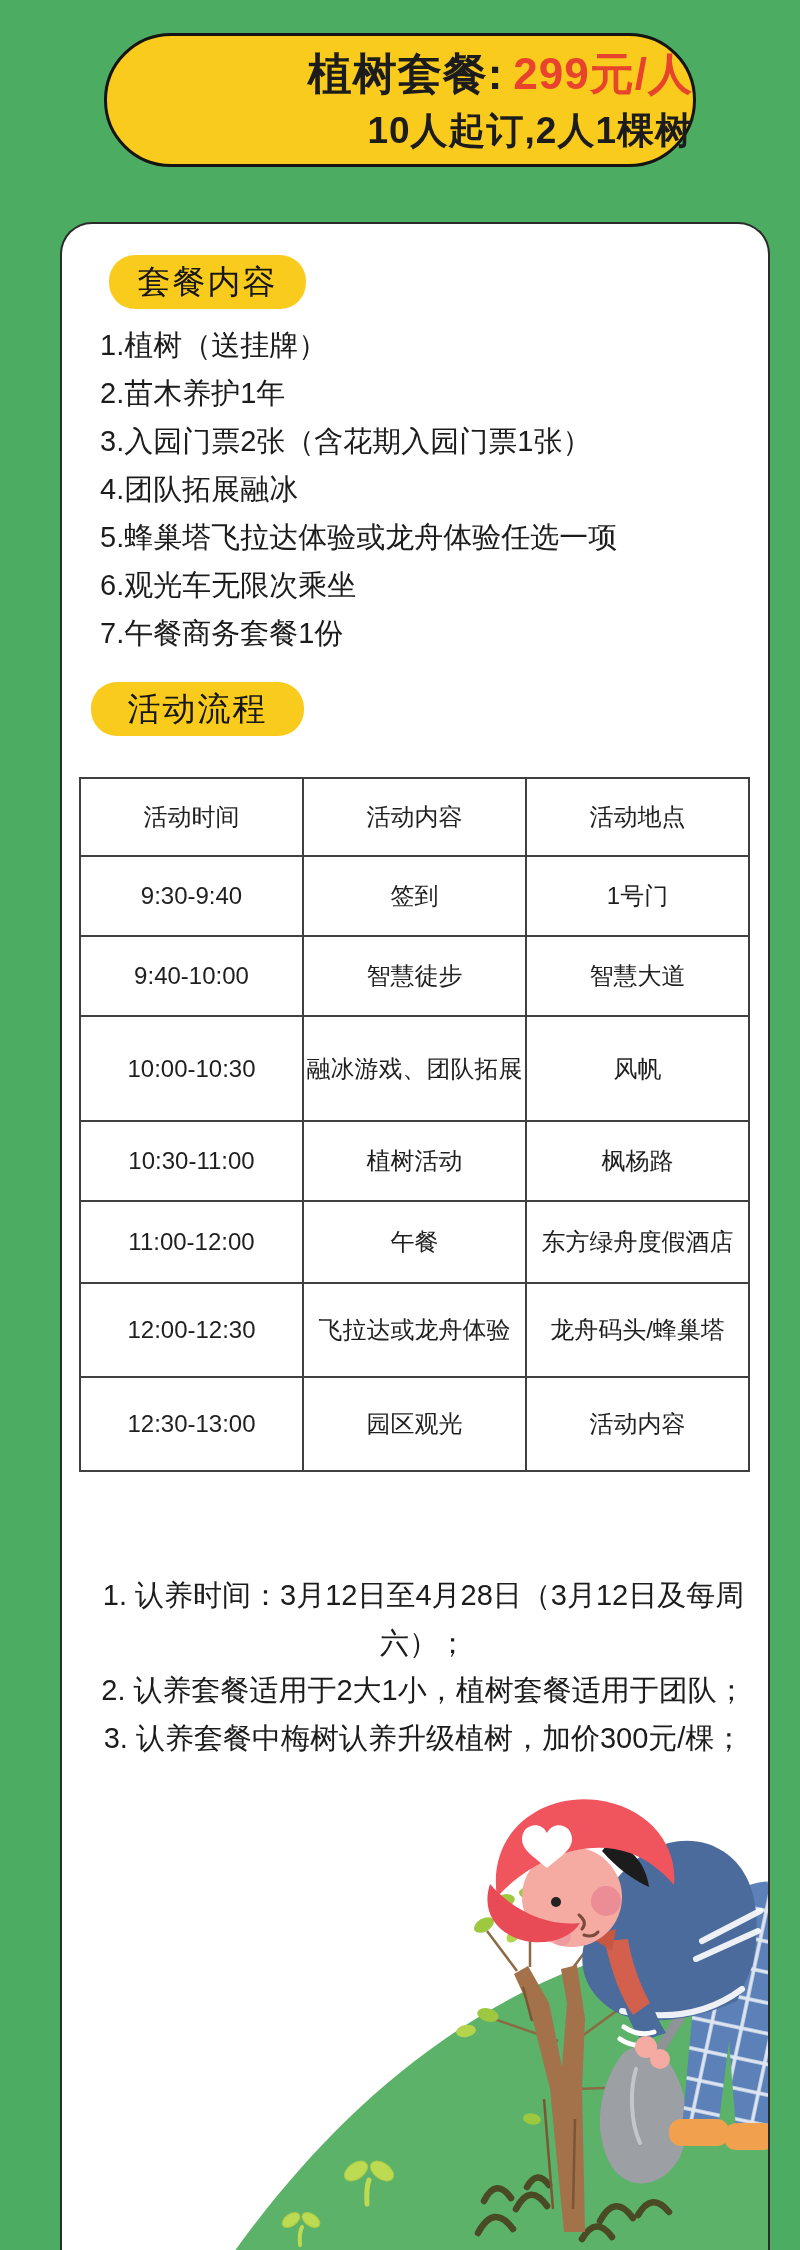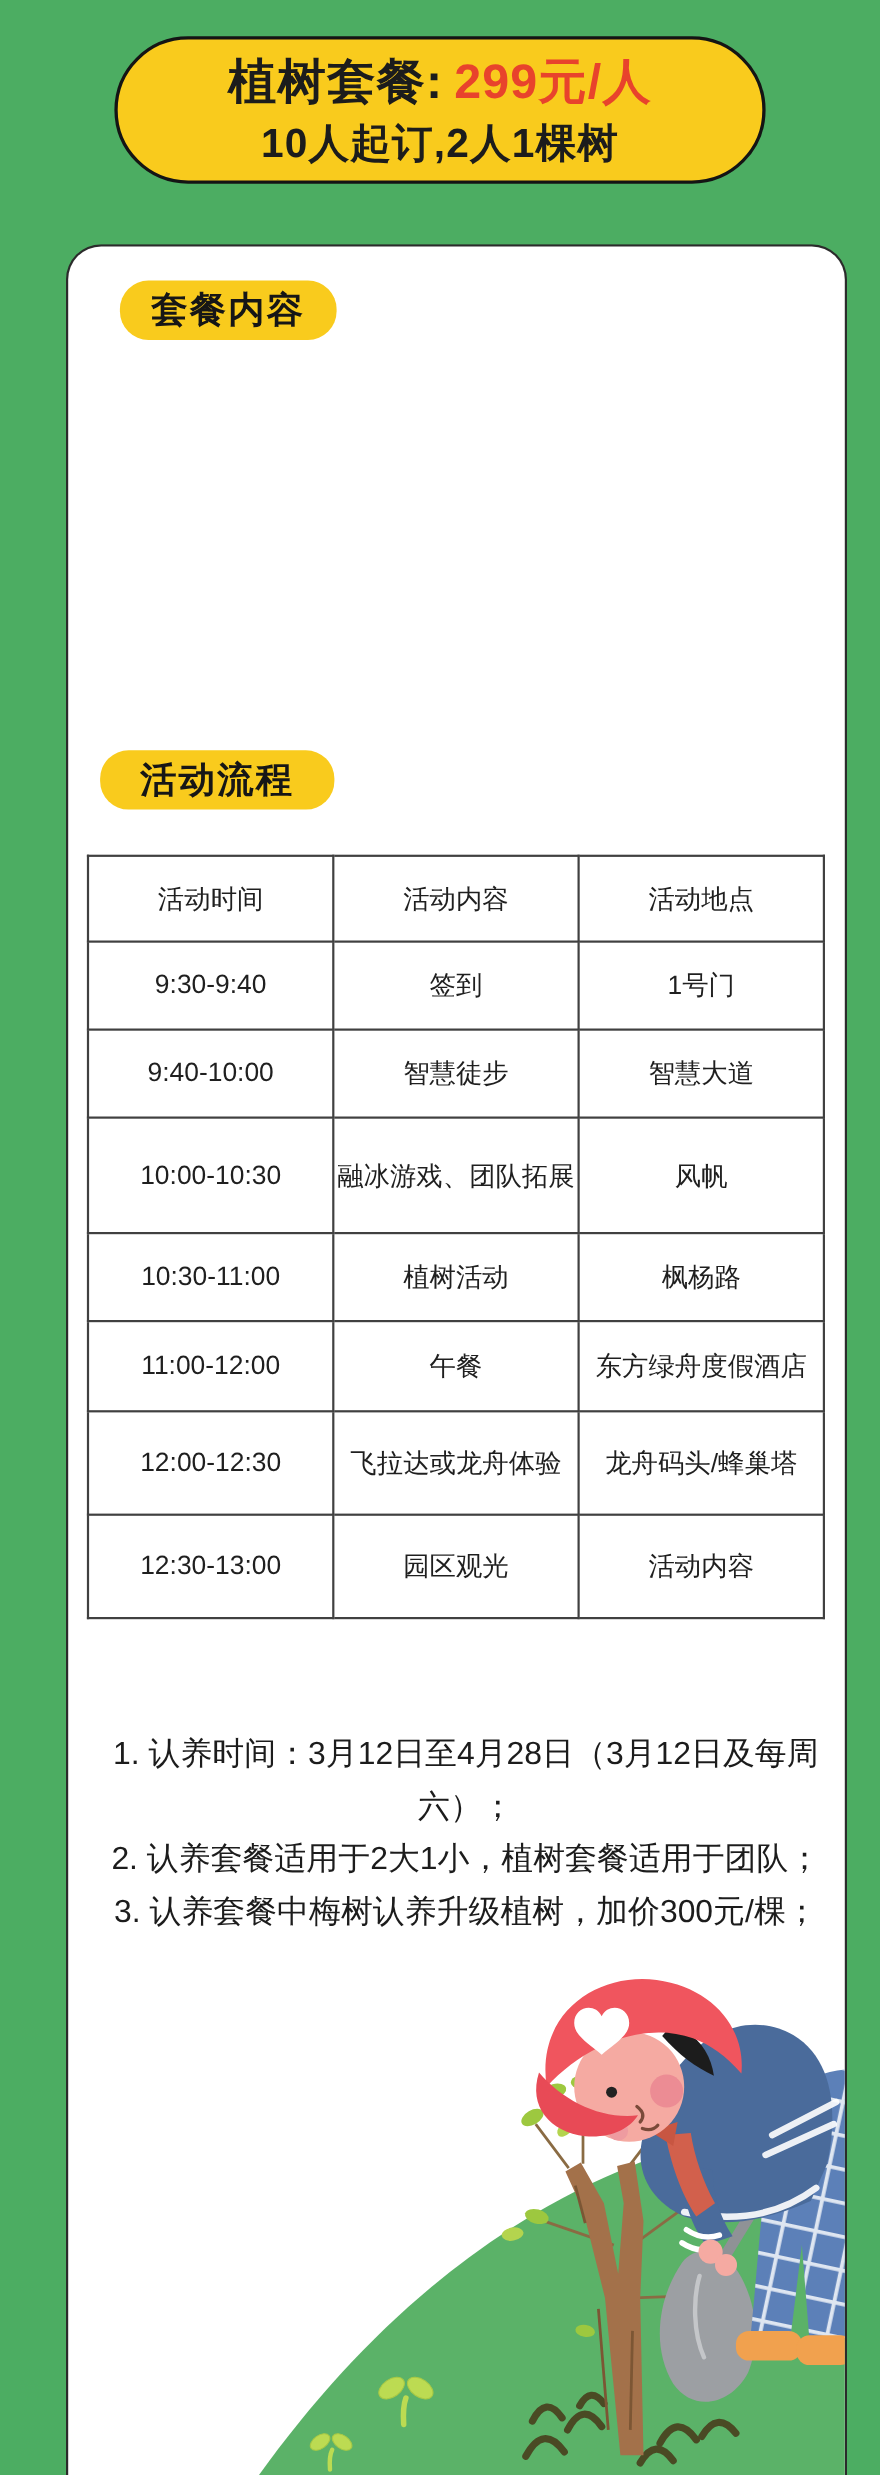--- a/index.html
+++ b/index.html
@@ -7,35 +7,35 @@
     width:800px;height:2250px;position:relative;overflow:hidden;
     background:#4CAD62;
     font-family:"Liberation Sans","DejaVu Sans",sans-serif;
     color:#1c1c1c;
   }
   
   .pill{
     position:absolute;left:104px;top:33px;width:592px;height:134px;
     background:#F9CB1D;border:3px solid #141414;border-radius:72px;
     box-sizing:border-box;display:flex;flex-direction:column;
-    align-items:center;justify-content:center;gap:2px;
+    align-items:flex-end;justify-content:center;gap:2px;
   }
   .pill-line1{font-size:44px;font-weight:800;letter-spacing:1px;white-space:nowrap;}
   .pill-line1 .price{color:#E8432C;margin-left:10px;}
   .pill-line2{font-size:37px;font-weight:800;letter-spacing:1px;white-space:nowrap;}
   
   .card{
     position:absolute;left:60px;top:222px;width:710px;height:2028px;
     background:#ffffff;border:2px solid #2b2b2b;border-bottom:none;
     border-radius:32px 32px 0 0;box-sizing:border-box;overflow:hidden;
   }
   .badge{
     position:absolute;background:#F9CB1D;border-radius:26px;
     display:flex;align-items:center;justify-content:center;
-    font-size:33px;font-weight:700;color:#161616;letter-spacing:2px;
+    font-size:33px;font-weight:400;color:#161616;letter-spacing:2px;
   }
   .badge-package{left:47px;top:31px;width:197px;height:54px;}
   .badge-schedule{left:29px;top:458px;width:213px;height:54px;}
   .badge-notes{left:40px;top:1278px;width:201px;height:54px;}
   
   .plist{
     position:absolute;left:38px;top:97px;margin:0;padding:0;list-style:none;
     font-size:29px;line-height:48px;font-weight:400;white-space:nowrap;
   }
   
@@ -68,20 +68,29 @@
 <div class="pill">
   <div class="pill-line1">
     <span>植树套餐:</span><span class="price">299元/人</span>
   </div>
   <div class="pill-line2">10人起订,2人1棵树</div>
 </div>
 
 <div class="card">
 
   <div class="badge badge-package">套餐内容</div>
+  <ul class="plist" id="package-list">
+      <li>1.植树（送挂牌）</li>
+      <li>2.苗木养护1年</li>
+      <li>3.入园门票2张（含花期入园门票1张）</li>
+      <li>4.团队拓展融冰</li>
+      <li>5.蜂巢塔飞拉达体验或龙舟体验任选一项</li>
+      <li>6.观光车无限次乘坐</li>
+      <li>7.午餐商务套餐1份</li>
+    </ul>
 
   <div class="badge badge-schedule">活动流程</div>
   <table class="sched">
     <thead>
         <tr id="sched-head">
           <th>活动时间</th>
           <th>活动内容</th>
           <th>活动地点</th>
         </tr>
       </thead>

